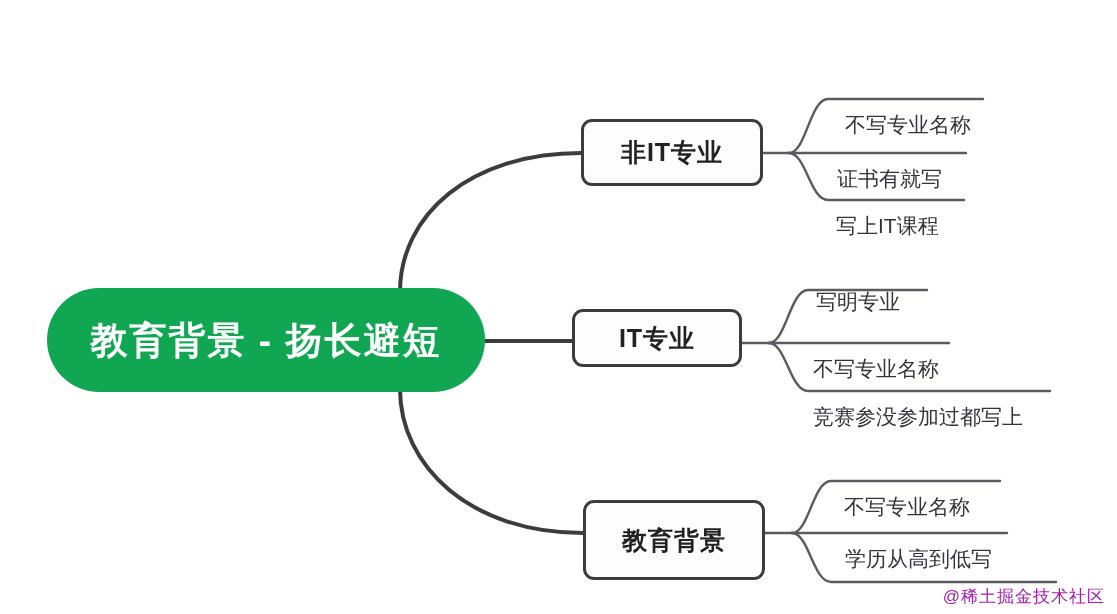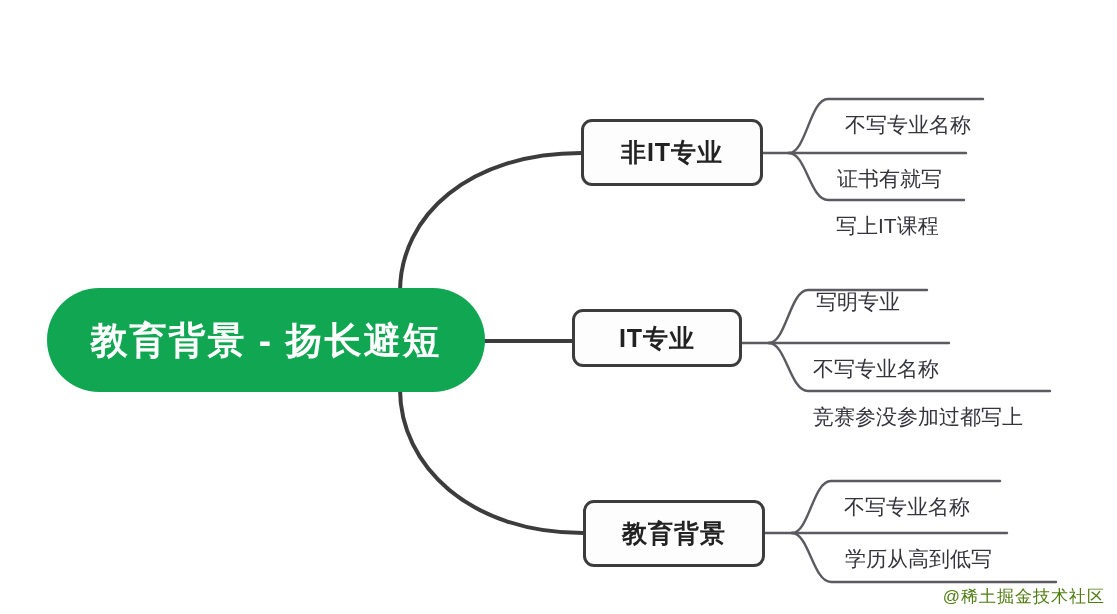--- a/index.html
+++ b/index.html
@@ -67,21 +67,21 @@
     color: #222222;
     font-size: 25px;
     font-weight: bold;
     white-space: nowrap;
     letter-spacing: 1px;
     line-height: 1;
   }
 
   #branch-0 { left: 581px; top: 119px; width: 182px; height: 67px; }
   #branch-1 { left: 572px; top: 309px; width: 170px; height: 58px; }
-  #branch-2 { left: 583px; top: 500px; width: 182px; height: 67px; }
+  #branch-2 { left: 583px; top: 500px; width: 182px; height: 80px; }
 
   
   .leaf {
     position: absolute;
     z-index: 2;
     white-space: nowrap;
   }
   .leaf-text {
     display: block;
     color: #34343c;
@@ -90,21 +90,21 @@
     white-space: nowrap;
     padding: 0 4px 7px 4px;
     margin-top: 48px;
   }
 
   
   .watermark {
     position: absolute;
     right: 12px;
     bottom: 6px;
-    color: #4d7c0f;
+    color: #a21caf;
     font-size: 17px;
     letter-spacing: 1px;
     white-space: nowrap;
     z-index: 4;
   }
 </style>
 </head>
 <body>
 
 <div id="canvas">

